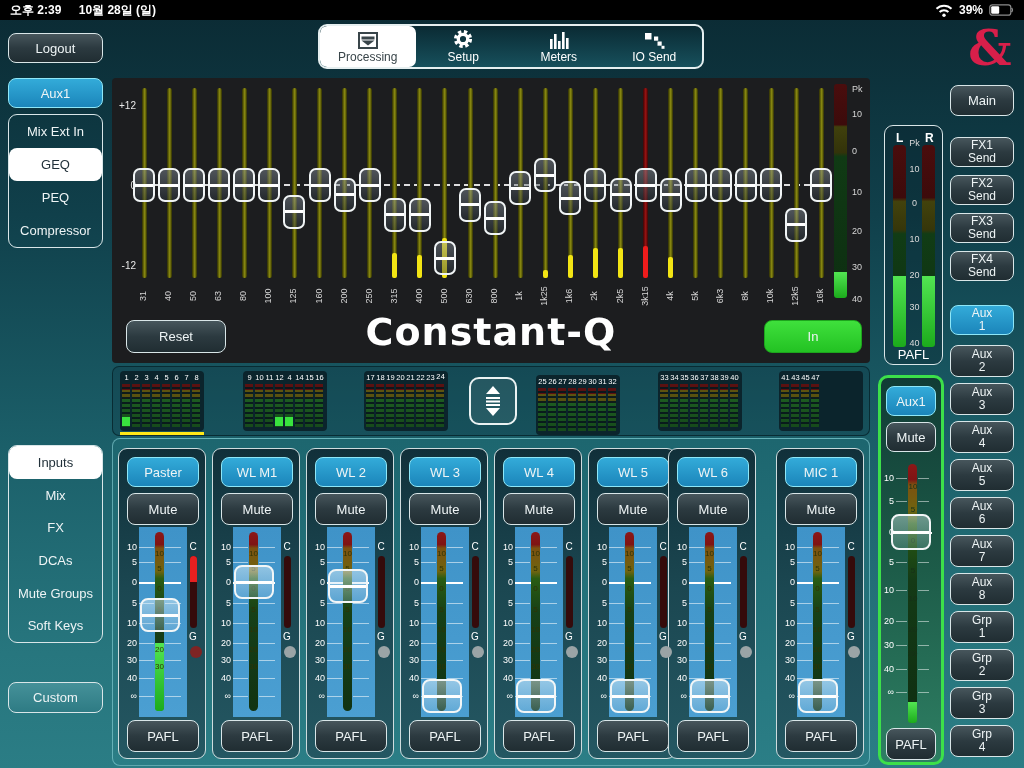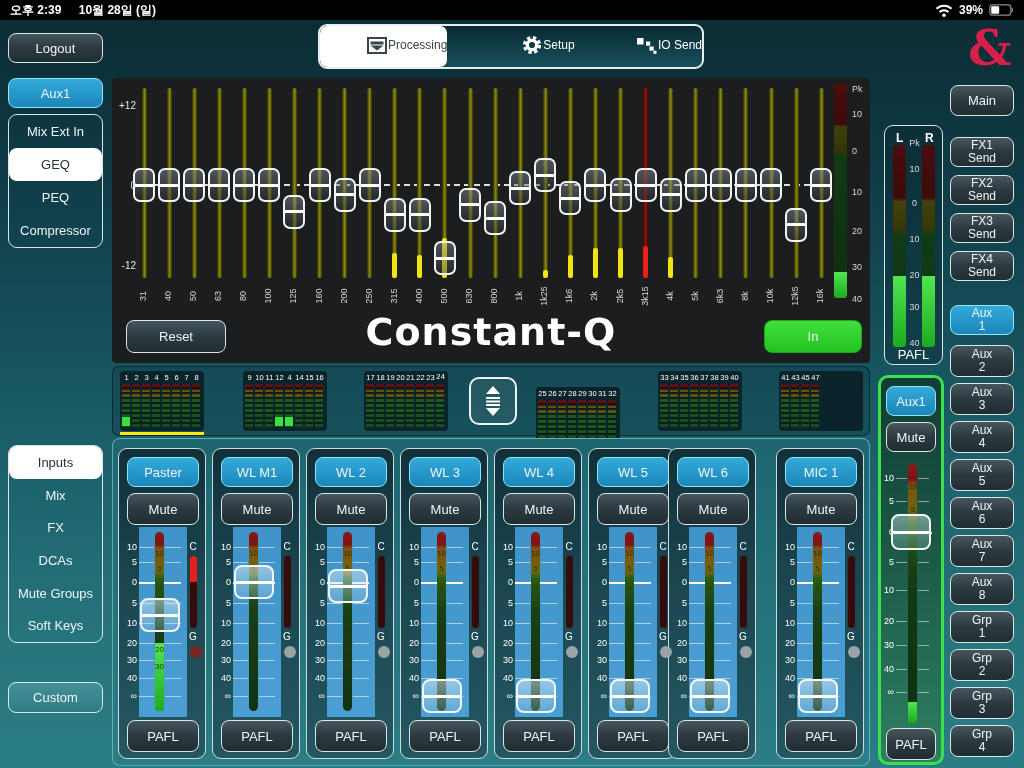--- a/index.html
+++ b/index.html
@@ -21,21 +21,21 @@
   .btn.blue{background:linear-gradient(180deg,#33abd9 0%,#1b85ba 100%);border-color:#8ee7f8}
   .btn.green{background:linear-gradient(180deg,#3fe03c 0%,#23c223 100%);border-color:#1da51d}
   .btn.teal{background:linear-gradient(180deg,#459199 0%,#2e7b84 100%)}
   
   .menu-group{position:absolute;border:1.6px solid #d9e6e8;border-radius:9px;display:flex;flex-direction:column}
   .menu-item{flex:1;display:flex;align-items:center;justify-content:center;color:#eef4f5;font-size:13px}
   .menu-item.sel{background:#fff;color:#22313a;border-radius:8px}
   
   #tabbar{position:absolute;left:318px;top:24px;width:386px;height:45px;border:2px solid #e6eff0;
           border-radius:9px;background:linear-gradient(180deg,#0a2a33 0%,#17505c 100%);display:flex;overflow:hidden}
-  .tab{flex:1;display:flex;align-items:center;justify-content:flex-end;
+  .tab{flex:1;display:flex;flex-direction:column;align-items:center;justify-content:flex-end;
        color:#fff;padding-bottom:3px;gap:1px}
   .tab .tlabel{font-size:12px}
   .tab.sel{background:#fff;color:#39454a;border-radius:7px}
   .tab svg{display:block}
   #ah-logo{position:absolute;left:962px;top:22px;width:56px;height:52px;color:#d81f4a;
            font-family:"DejaVu Serif",serif;font-weight:bold;font-size:48px;text-align:center;line-height:52px}
   
   #geq-panel{position:absolute;left:112px;top:78px;width:758px;height:285px;background:#1c1d1f;
              border-radius:4px;overflow:hidden}
   .geq-zero-dash{position:absolute;left:22px;top:106px;width:696px;border-top:2px dashed rgba(255,255,255,0.85);z-index:0}
@@ -156,20 +156,30 @@
       <span class="tlabel">Processing</span>
     </div>
     <div class="tab">
       <svg width="20" height="20" viewBox="0 0 22 22">
         <circle cx="11" cy="11" r="7.5" fill="none" stroke="currentColor" stroke-width="5" stroke-dasharray="3.4 2.6"></circle>
         <circle cx="11" cy="11" r="5.2" fill="none" stroke="currentColor" stroke-width="3.6"></circle>
       </svg>
       <span class="tlabel">Setup</span>
     </div>
     <div class="tab">
+      <svg width="20" height="18" viewBox="0 0 20 18">
+        <rect x="1" y="8" width="2.6" height="10" fill="currentColor"></rect>
+        <rect x="5" y="3" width="2.6" height="15" fill="currentColor"></rect>
+        <rect x="9" y="10" width="2.6" height="8" fill="currentColor"></rect>
+        <rect x="13" y="1" width="2.6" height="17" fill="currentColor"></rect>
+        <rect x="17" y="7" width="2.6" height="11" fill="currentColor"></rect>
+      </svg>
+      <span class="tlabel">Meters</span>
+    </div>
+    <div class="tab">
       <svg width="21" height="17" viewBox="0 0 21 17">
         <rect x="1" y="1" width="6.5" height="6.5" fill="currentColor"></rect>
         <rect x="10" y="4.5" width="4.2" height="4.2" fill="currentColor"></rect>
         <rect x="13.5" y="9.5" width="4.2" height="4.2" fill="currentColor"></rect>
         <rect x="17.5" y="13.8" width="3" height="3" fill="currentColor"></rect>
       </svg>
       <span class="tlabel">IO Send</span>
     </div>
   </div>
 
@@ -479,21 +489,21 @@
         </div>
         <div class="ov-cell" style="left: 62px; top: 2px;">
           <div class="ov-num">23</div>
           <div class="ov-meter"></div>
         </div>
         <div class="ov-cell" style="left: 72px; top: 2px; font-family: Liberation Mono, monospace;">
           <div class="ov-num">24</div>
           <div class="ov-meter"></div>
         </div>
       </div>
-      <div class="ov-group" style="left: 423px; top: 20px;">
+      <div class="ov-group" style="left: 423px; top: 8px;">
         <div class="ov-cell" style="left: 2px; top: 2px;">
           <div class="ov-num">25</div>
           <div class="ov-meter"></div>
         </div>
         <div class="ov-cell" style="left: 12px; top: 2px;">
           <div class="ov-num">26</div>
           <div class="ov-meter"></div>
         </div>
         <div class="ov-cell" style="left: 22px; top: 2px;">
           <div class="ov-num">27</div>

